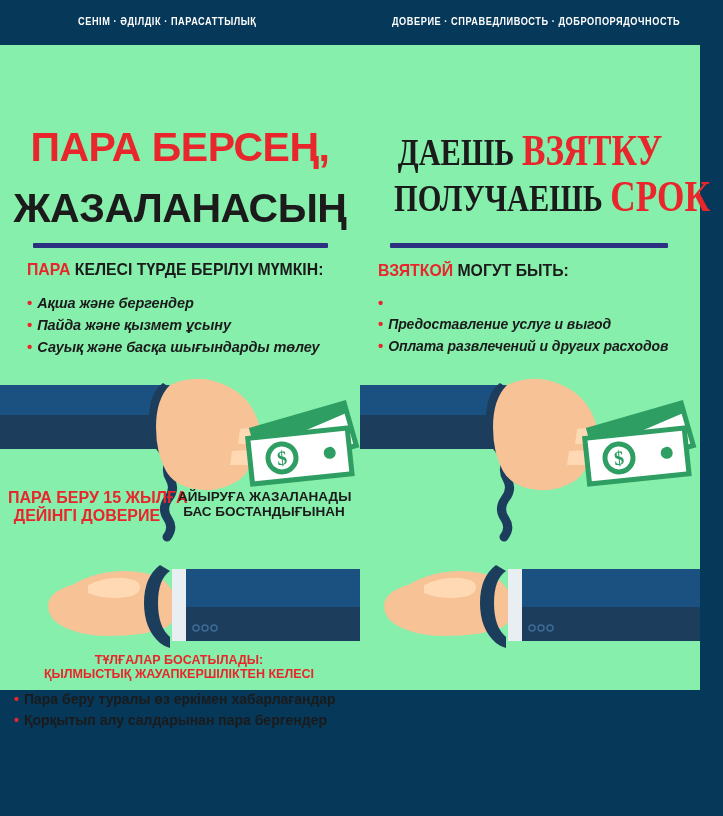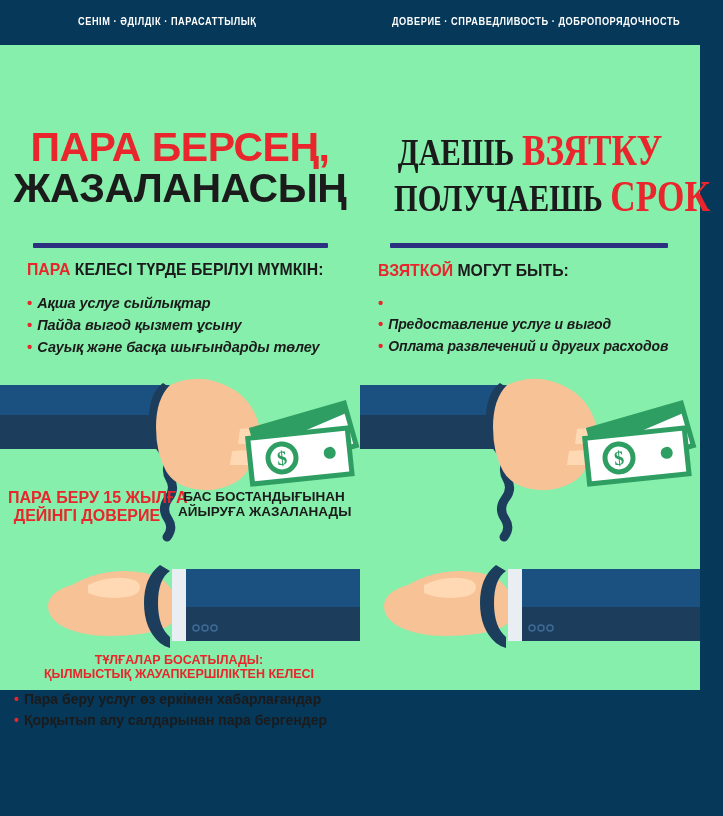--- a/index.html
+++ b/index.html
@@ -46,21 +46,21 @@
   .col-r{ left:360px; width:340px; }
 
   
   .headline{ position:absolute; width:100%; text-align:center; }
   .hl-line{ display:block; line-height:1.0; white-space:nowrap; }
   .hl-red{ color:#e8262b; }
   .hl-dark{ color:#1b1b1b; }
 
   .hl-kz{ top:82px; }
   .hl-kz .l1{ font-size:41px; font-weight:bold; letter-spacing:-.5px; }
-  .hl-kz .l2{ font-size:41px; font-weight:bold; letter-spacing:-.5px; margin-top:0;}
+  .hl-kz .l2{ font-size:41px; font-weight:bold; letter-spacing:-.5px; margin-top:20px;}
 
   .hl-ru{ top:84px;font-family:Liberation Serif, serif; }
   .hl-ru .l1, .hl-ru .l2{
     font-size:38px; font-weight:bold;
     transform:scaleX(.80); transform-origin:center;
     letter-spacing:0px;
   }
   .hl-ru .l2{ margin-top:2px; }
   .hl-ru .big{ font-size:44px; }
 
@@ -146,25 +146,25 @@
 
     <div class="rule rule-l"></div>
 
     <div class="subhead sh-l">
       <span class="rd">ПАРА</span><span> КЕЛЕСІ ТҮРДЕ БЕРІЛУІ МҮМКІН:</span>
     </div>
 
     <div class="blist bl-l">
       <div class="bitem">
         <span class="dot">•</span>
-        <span>Ақша услуг сыйлықтар</span>
-      </div>
-      <div class="bitem">
-        <span class="dot">•</span>
-        <span>Пайда выгод қызмет ұсыну</span>
+        <span>Ақша және бергендер</span>
+      </div>
+      <div class="bitem">
+        <span class="dot">•</span>
+        <span>Пайда және қызмет ұсыну</span>
       </div>
       <div class="bitem">
         <span class="dot">•</span>
         <span>Сауық және басқа шығындарды төлеу</span>
       </div>
     </div>
 
     <svg class="art" viewBox="0 0 360 723">
 
       <g>
@@ -220,33 +220,33 @@
         <circle cx="205" cy="583" r="3" fill="none" stroke="#3d6b95" stroke-width="1.5"></circle>
         <circle cx="214" cy="583" r="3" fill="none" stroke="#3d6b95" stroke-width="1.5"></circle>
       </g>
     </svg>
 
     <div class="cap cap-red cap-l1">
       <span class="cl">ПАРА БЕРУ 15 ЖЫЛҒА</span>
       <span class="cl">ДЕЙІНГІ ДОВЕРИЕ</span>
     </div>
     <div class="cap cap-dark cap-l2">
+      <span class="cl">АЙЫРУҒА ЖАЗАЛАНАДЫ</span>
       <span class="cl">БАС БОСТАНДЫҒЫНАН</span>
-      <span class="cl">АЙЫРУҒА ЖАЗАЛАНАДЫ</span>
     </div>
 
     <div class="exhead exh-l">
       <span class="el">ТҰЛҒАЛАР БОСАТЫЛАДЫ:</span>
       <span class="el">ҚЫЛМЫСТЫҚ ЖАУАПКЕРШІЛІКТЕН КЕЛЕСІ</span>
     </div>
 
     <div class="exlist exl-l">
       <div class="exitem">
         <span class="dot">•</span>
-        <span>Пара беру услуг өз еркімен хабарлағандар</span>
+        <span>Пара беру туралы өз еркімен хабарлағандар</span>
       </div>
       <div class="exitem">
         <span class="dot">•</span>
         <span>Қорқытып алу салдарынан пара бергендер</span>
       </div>
     </div>
   </div>
 
   <div class="col col-r">
 

